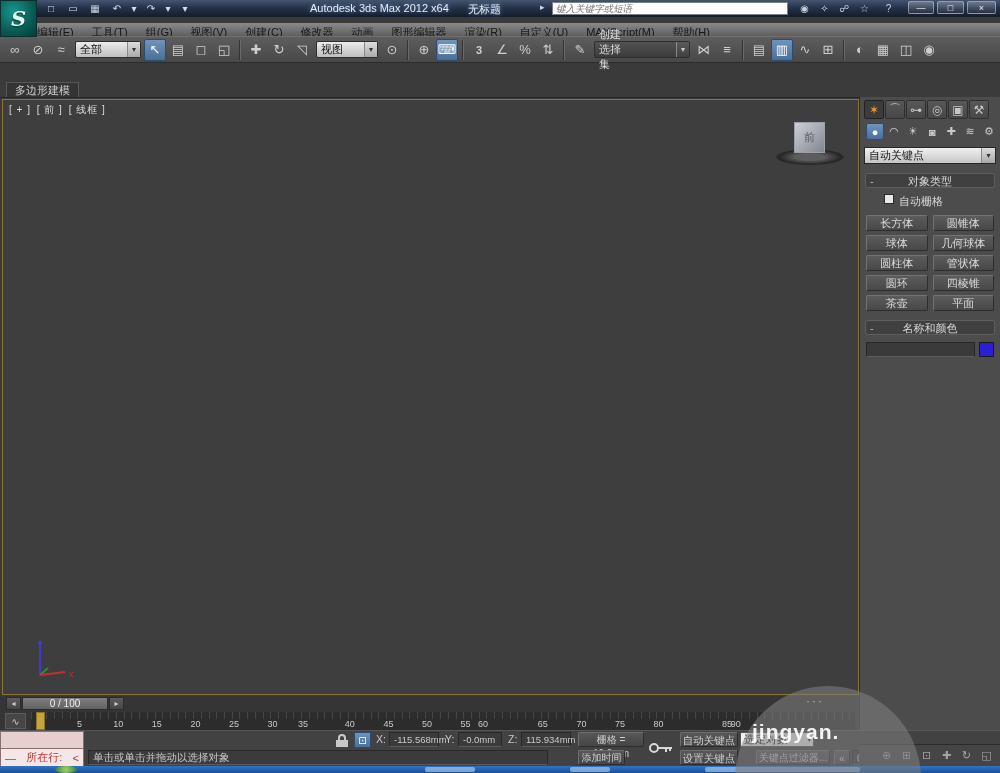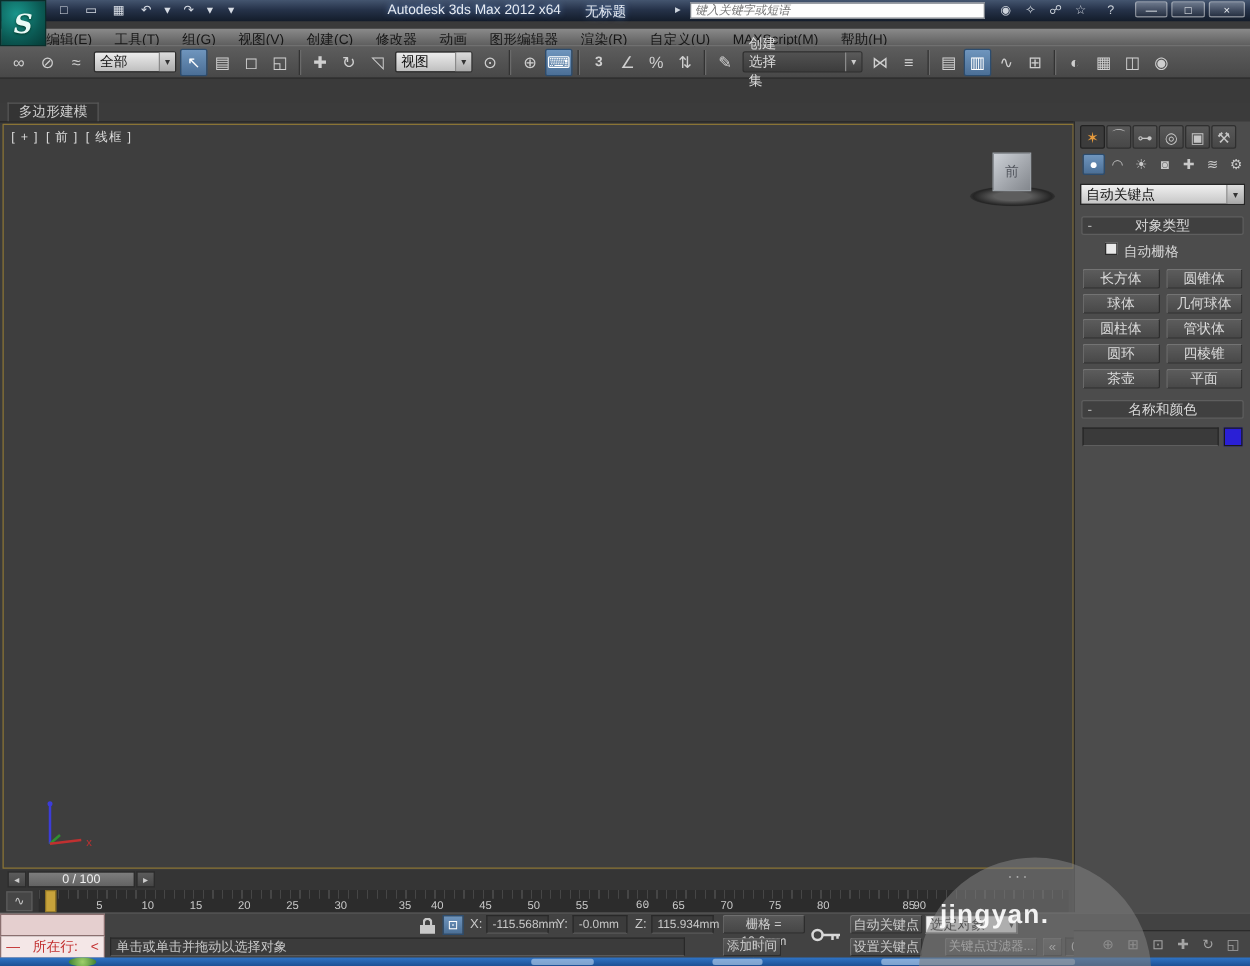--- a/index.html
+++ b/index.html
@@ -357,26 +357,26 @@
   <div id="rulerrow">
     <span id="minicurve">∿</span>
     <div id="ruler-band">
         <span class="tick-num" style="left: 10px;">0</span>
         <span class="tick-num" style="left: 48.6px;">5</span>
         <span class="tick-num" style="left: 87.2px;">10</span>
         <span class="tick-num" style="left: 125.8px;">15</span>
         <span class="tick-num" style="left: 164.4px;">20</span>
         <span class="tick-num" style="left: 203px;">25</span>
         <span class="tick-num" style="left: 241.6px;">30</span>
-        <span class="tick-num" style="left: 293px;">35</span>
+        <span class="tick-num" style="left: 272px;">35</span>
         <span class="tick-num" style="left: 318.8px;">40</span>
         <span class="tick-num" style="left: 357.4px;">45</span>
         <span class="tick-num" style="left: 396px;">50</span>
         <span class="tick-num" style="left: 434.6px;">55</span>
-        <span class="tick-num" style="left: 483px; font-family: Liberation Mono, monospace;">60</span>
+        <span class="tick-num" style="left: 452px;">60</span>
         <span class="tick-num" style="left: 511.8px;">65</span>
         <span class="tick-num" style="left: 550.4px;">70</span>
         <span class="tick-num" style="left: 589px;">75</span>
         <span class="tick-num" style="left: 627.6px;">80</span>
         <span class="tick-num" style="left: 696px;">85</span>
         <span class="tick-num" style="left: 704.8px;">90</span>
       </div>
     <span id="time-marker" style="background: rgb(199, 163, 59);"></span>
   </div>
 

